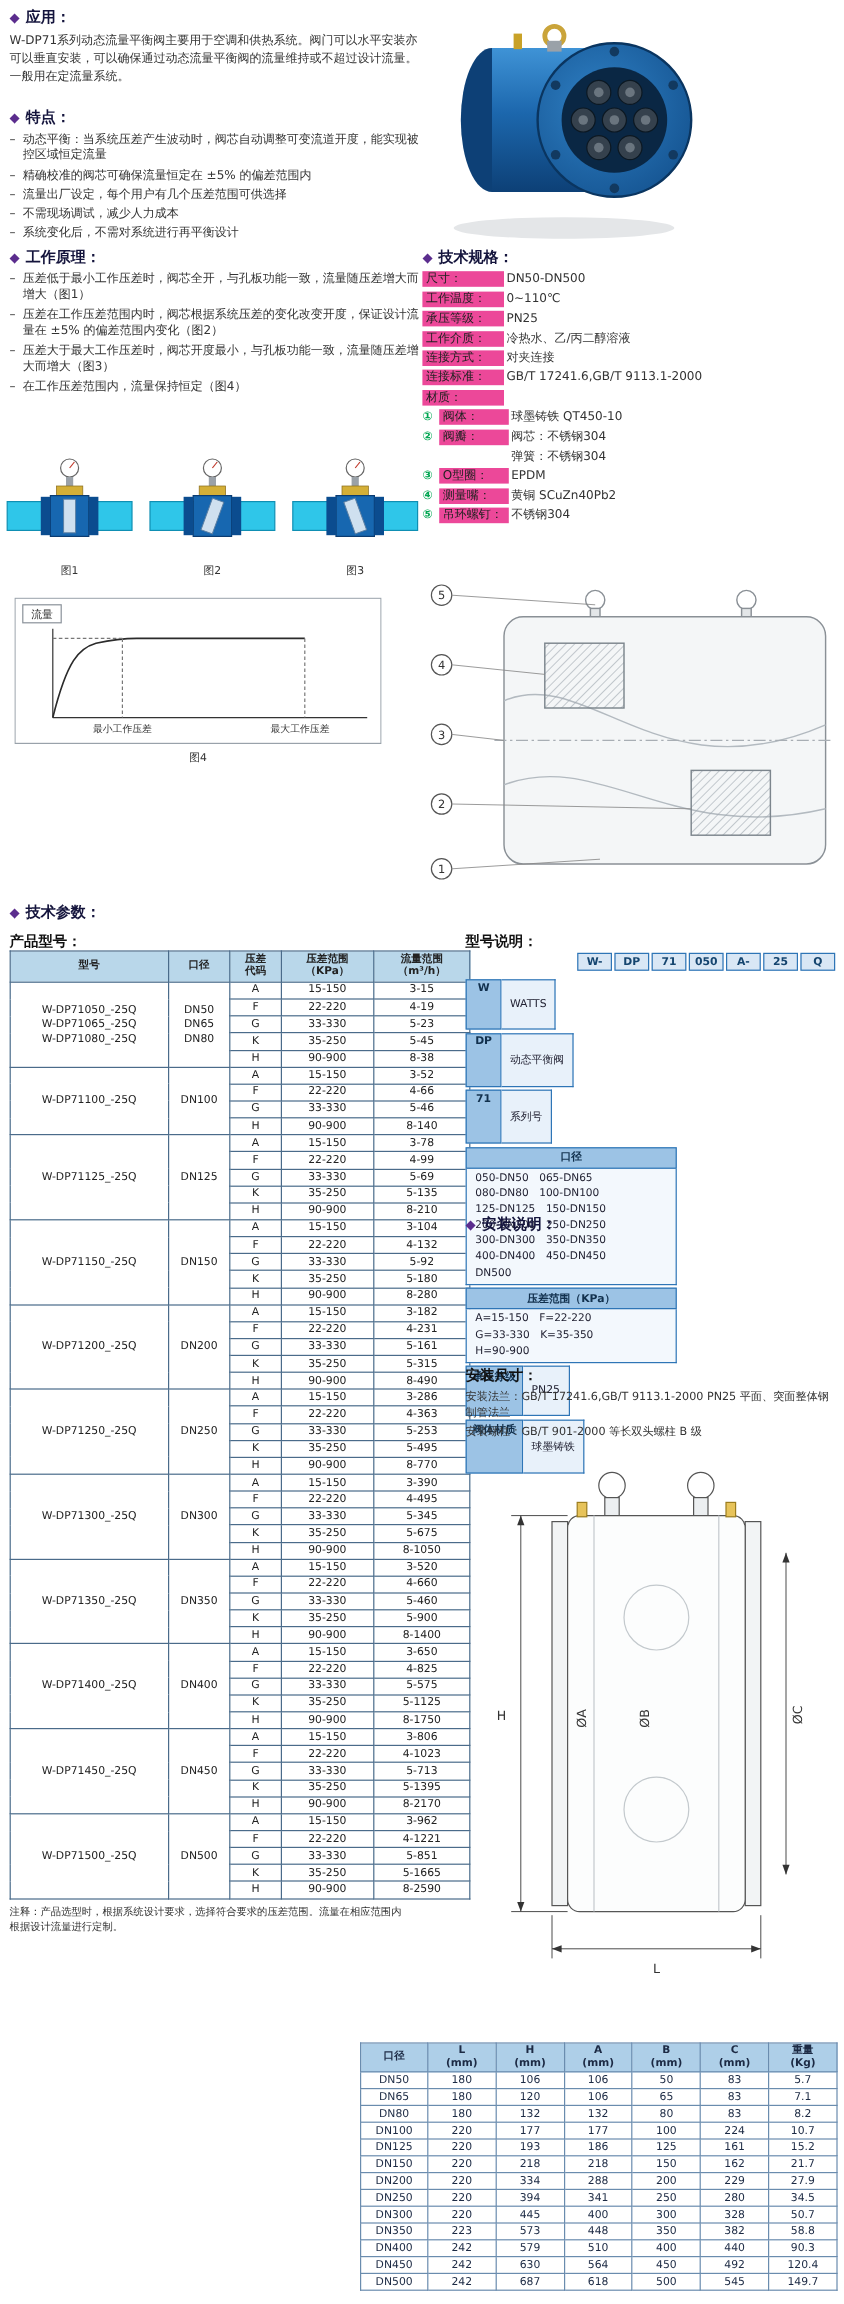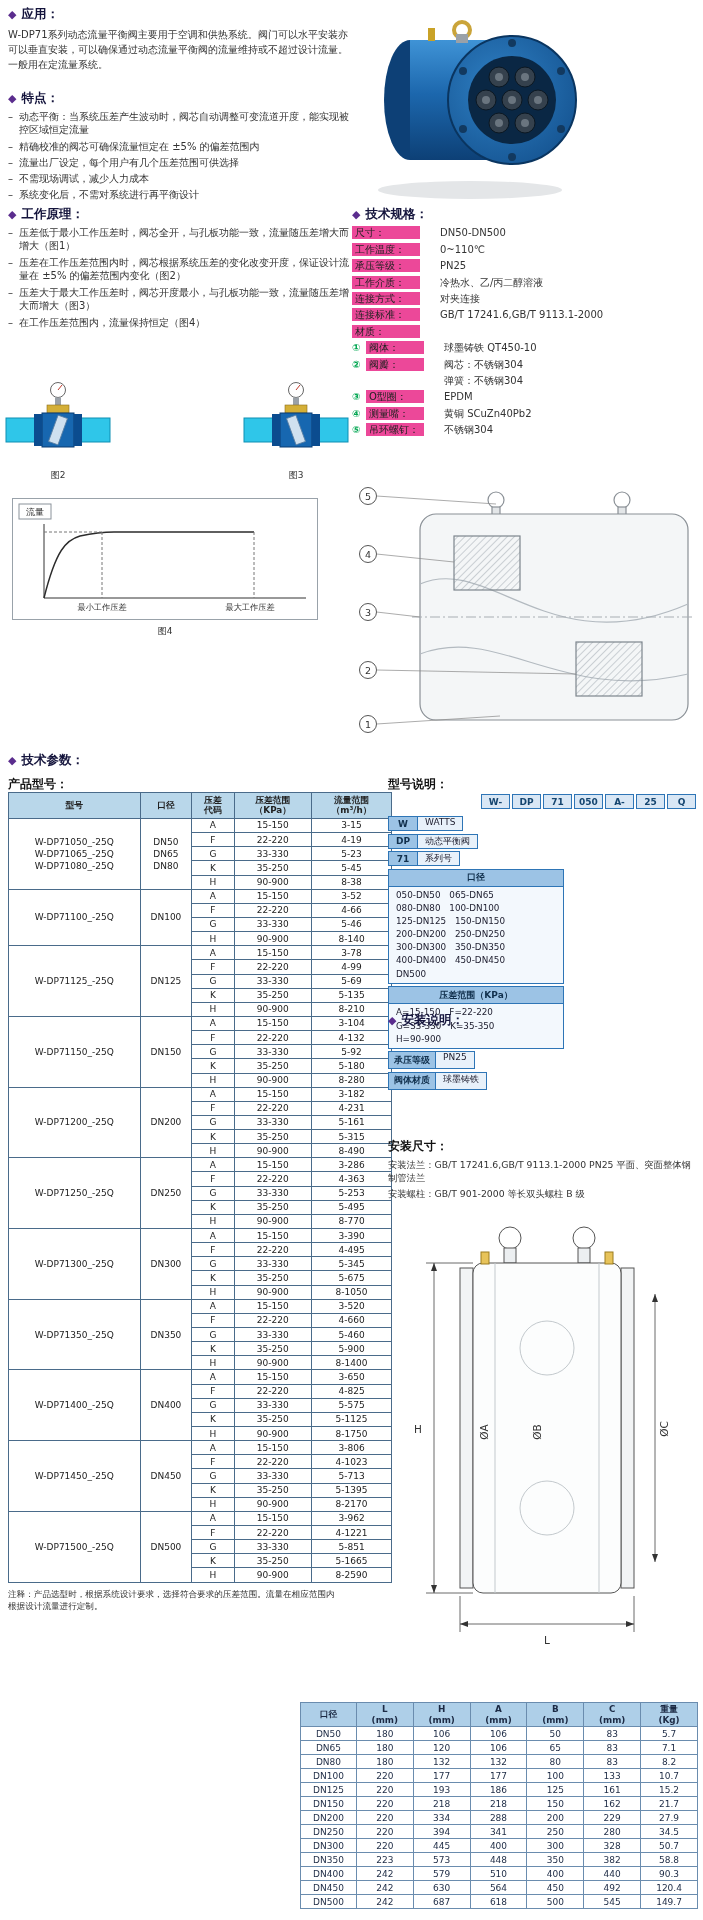--- a/index.html
+++ b/index.html
@@ -12,21 +12,21 @@
 .bullet{position:relative;padding-left:11px;font-size:10px;line-height:1.38;color:#333;margin-top:2.5px}
 .bullet::before{content:"–";position:absolute;left:0;color:#333}
 .sec-app{left:8px;top:6px;width:340px}
 .photo-wrap{left:352px;top:4px;width:232px;height:202px}
 .sec-feat{left:8px;top:90px;width:342px}
 .sec-prin{left:8px;top:206px;width:342px}
 .sec-spec{left:352px;top:206px;width:348px}
 .spec-row{display:flex;align-items:flex-start;font-size:10px;line-height:1.3;margin-top:3.4px}
 .spec-label{background:#ec4899;min-width:68px;padding:0 3px;color:#222;flex-shrink:0}
 .spec-label.blank{background:transparent}
-.spec-value{padding-left:20px;color:#333}
+.spec-value{padding-left:2px;color:#333}
 .mat-num{color:#00a651;width:14px;flex-shrink:0;font-weight:bold}
 .mat-label{min-width:58px}
 .figs-row{left:4px;top:380px;width:346px;display:flex;justify-content:space-between}
 .fig-item{width:108px;text-align:center}
 .fig-cap{font-size:9px;color:#333;margin-top:1px}
 .fig4-wrap{left:12px;top:498px;width:306px;text-align:center}
 .cross-wrap{left:350px;top:474px;width:350px;height:272px}
 .sec-tp{left:8px;top:752px;width:340px}
 .lbl-bold{font-size:12px;font-weight:bold;color:#111}
 .lbl-pm{left:8px;top:776px}
@@ -37,21 +37,21 @@
 .ptable th{background:#b9d7ea;border:1px solid #4a6b8a;font-weight:bold;padding:1.5px 1px;font-size:8.8px;line-height:1.25}
 .ptable td{border:1px solid #4a6b8a;text-align:center;padding:0.5px 1px;line-height:1.35}
 .ptable td,.ptable th,.dtable td,.dtable th,.m-sub{white-space:pre-line}
 .note{font-size:8.6px;color:#333;margin-top:5px;line-height:1.4}
 .me-wrap{left:388px;top:792px;width:310px}
 .code-row{display:flex;gap:2px;justify-content:flex-end;margin:2px 2px 7px 0}
 .code-box{border:1px solid #2e75b6;background:#d9e7f5;color:#15456f;font-size:9px;font-weight:bold;width:29px;text-align:center;padding:1.5px 0}
 .m-row{display:flex;margin-top:2.5px;font-size:9px}
 .m-key{border:1px solid #2e75b6;background:#9cc3e5;padding:1.5px 5px;min-width:30px;text-align:center;color:#11304d;font-weight:bold}
 .m-key.wide{width:176px}
-.m-val{border:1px solid #2e75b6;border-left:none;background:#e8f1fa;padding:0 7px;color:#223}
+.m-val{border:1px solid #2e75b6;border-left:none;background:#e8f1fa;padding:15px 7px;color:#223}
 .m-sub{border:1px solid #2e75b6;border-top:none;background:#f3f8fd;font-size:8.8px;line-height:1.5;padding:2px 7px;width:176px;color:#223}
 .sec-install{left:388px;top:1012px;width:312px}
 .sec-instdim{left:388px;top:1138px;width:312px}
 .plain{font-size:9.3px;line-height:1.45;margin-top:2.5px;color:#333}
 .draw-wrap{left:398px;top:1212px;width:295px;height:487px}
 .dims-wrap{left:300px;top:1702px;width:400px}
 .dtable{width:398px;font-size:9px;color:#1c2a44}
 .dtable th{background:#aecfe8;border:1px solid #6a8cae;padding:1px;font-size:8.8px;line-height:1.2}
 .dtable td{border:1px solid #6a8cae;text-align:center;padding:1.5px 1px}
 </style>
@@ -214,20 +214,34 @@
     <div class="fig-item">
       <svg viewBox="0 0 108 84" width="108" height="84">
         <circle cx="54" cy="10" r="7.5" fill="#fff" stroke="#666"></circle>
         <line x1="54" y1="10" x2="58" y2="5" stroke="#c0392b"></line>
         <rect x="51" y="17.5" width="6" height="8" fill="#9aa1a8"></rect>
         <rect x="43" y="25" width="22" height="8" fill="#d4af37" stroke="#8a6d1c" stroke-width="0.6"></rect>
         <rect x="2" y="38" width="104" height="24" fill="#2fc6e9" stroke="#0f8fb3"></rect>
         <rect x="38" y="33" width="32" height="34" fill="#1767b0" stroke="#0b3c72"></rect>
         <rect x="30" y="34" width="8" height="32" fill="#0b4c8f"></rect>
         <rect x="70" y="34" width="8" height="32" fill="#0b4c8f"></rect>
+        <rect x="49" y="36" width="10" height="28" fill="#cfe0ef" stroke="#5b7fa3" stroke-width="0.8"></rect>
+      </svg>
+      <div class="fig-cap">图1</div>
+    </div>
+    <div class="fig-item">
+      <svg viewBox="0 0 108 84" width="108" height="84">
+        <circle cx="54" cy="10" r="7.5" fill="#fff" stroke="#666"></circle>
+        <line x1="54" y1="10" x2="58" y2="5" stroke="#c0392b"></line>
+        <rect x="51" y="17.5" width="6" height="8" fill="#9aa1a8"></rect>
+        <rect x="43" y="25" width="22" height="8" fill="#d4af37" stroke="#8a6d1c" stroke-width="0.6"></rect>
+        <rect x="2" y="38" width="104" height="24" fill="#2fc6e9" stroke="#0f8fb3"></rect>
+        <rect x="38" y="33" width="32" height="34" fill="#1767b0" stroke="#0b3c72"></rect>
+        <rect x="30" y="34" width="8" height="32" fill="#0b4c8f"></rect>
+        <rect x="70" y="34" width="8" height="32" fill="#0b4c8f"></rect>
         <rect x="49" y="36" width="10" height="28" fill="#cfe0ef" stroke="#5b7fa3" stroke-width="0.8" transform="rotate(20 54 50)"></rect>
       </svg>
       <div class="fig-cap">图2</div>
     </div>
     <div class="fig-item">
       <svg viewBox="0 0 108 84" width="108" height="84">
         <circle cx="54" cy="10" r="7.5" fill="#fff" stroke="#666"></circle>
         <line x1="54" y1="10" x2="58" y2="5" stroke="#c0392b"></line>
         <rect x="51" y="17.5" width="6" height="8" fill="#9aa1a8"></rect>
         <rect x="43" y="25" width="22" height="8" fill="#d4af37" stroke="#8a6d1c" stroke-width="0.6"></rect>
@@ -793,21 +807,21 @@
             <td>80</td>
             <td>83</td>
             <td>8.2</td>
           </tr>
           <tr>
             <td>DN100</td>
             <td>220</td>
             <td>177</td>
             <td>177</td>
             <td>100</td>
-            <td>133</td>
+            <td>224</td>
             <td>10.7</td>
           </tr>
           <tr>
             <td>DN125</td>
             <td>220</td>
             <td>193</td>
             <td>186</td>
             <td>125</td>
             <td>161</td>
             <td>15.2</td>

